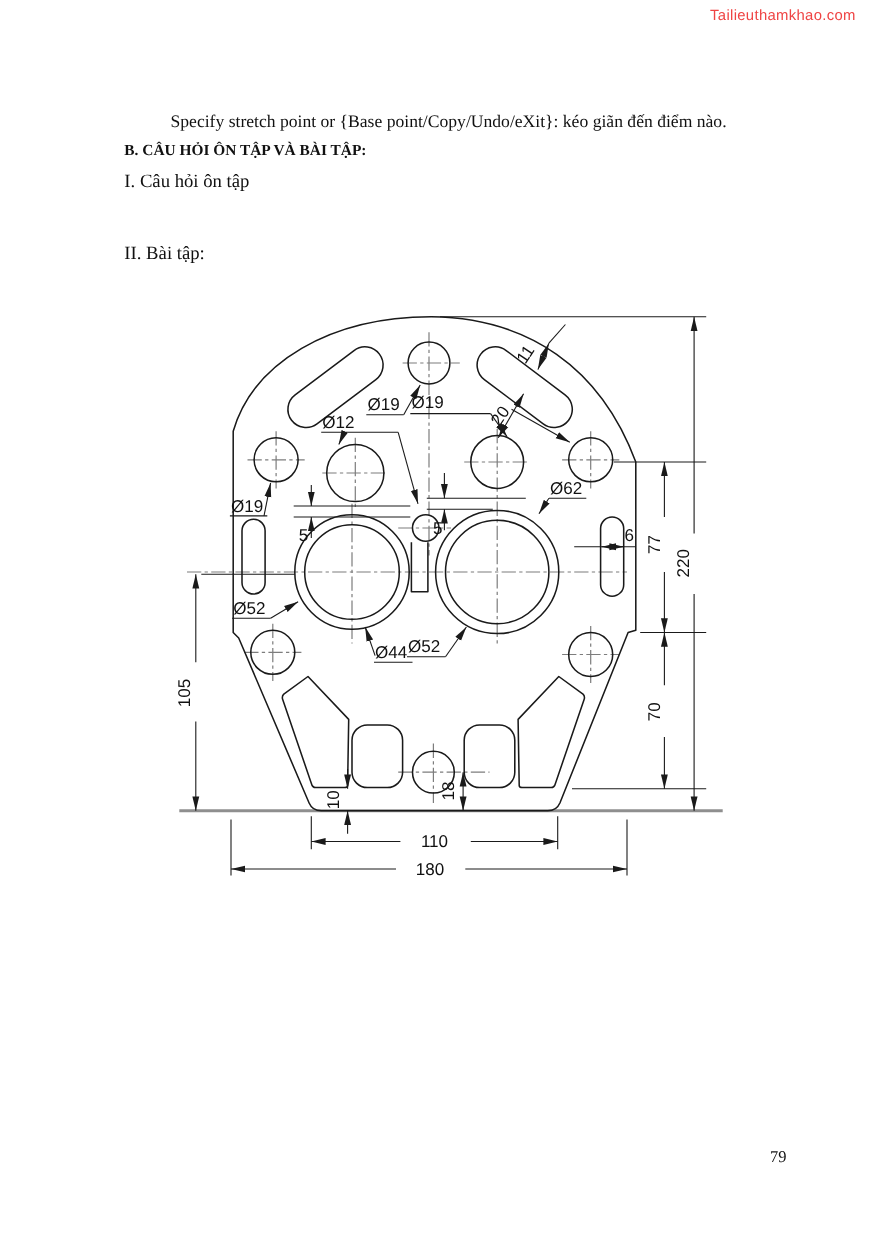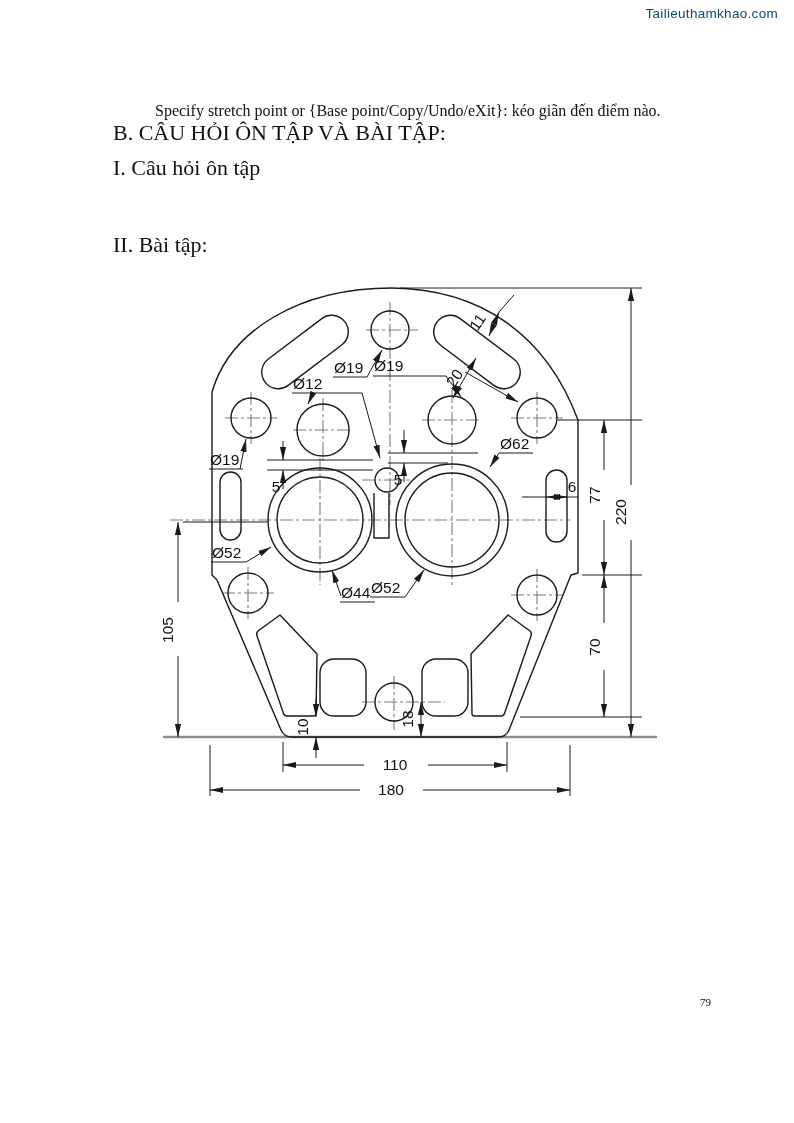--- a/index.html
+++ b/index.html
@@ -1,44 +1,44 @@
 <!DOCTYPE html>
 <html><head>
 <meta charset="utf-8">
 <style>
   html,body{margin:0;padding:0;background:#ffffff;}
   .page{position:relative;width:794px;height:1123px;background:#ffffff;overflow:hidden;
         font-family:"Liberation Serif",serif;color:#111;}
   .watermark{position:absolute;top:6px;right:16px;font-family:"Liberation Sans",sans-serif;
-             font-size:13.5px;color:#0c4a6e;letter-spacing:.3px;}
+             font-size:13.5px;color:#ef4444;letter-spacing:.3px;}
   .para{position:absolute;left:113px;top:82px;width:612px;font-size:16px;line-height:26px;
         text-indent:42px;margin-top:16px;}
-  .h-bold{position:absolute;left:113px;top:120px;font-size:22px;font-weight:normal;}
-  .t-line{position:absolute;left:113px;font-size:22px;}
-  .pagenum{position:absolute;left:700px;top:996px;font-size:11px;}
+  .h-bold{position:absolute;left:113px;top:130px;font-size:14px;font-weight:bold;}
+  .t-line{position:absolute;left:113px;font-size:17px;}
+  .pagenum{position:absolute;left:700px;top:1044px;font-size:15px;}
   svg.draw{position:absolute;left:150px;top:278px;}
   svg.draw *{vector-effect:none;}
   .ol{stroke:#1a1a1a;stroke-width:1.4;fill:none;stroke-linejoin:round;}
   .cl{stroke:#7d7d7d;stroke-width:1.1;fill:none;stroke-dasharray:13 3 3 3;}
   .gl{stroke:#8f8f8f;stroke-width:2.6;fill:none;}
   .dim{stroke:#1a1a1a;stroke-width:1;fill:none;}
   svg.draw text{font-family:"Liberation Sans",sans-serif;font-size:15.5px;fill:#111;}
 </style>
 </head>
 <body>
 
 <div class="page">
 
   <div class="watermark">Tailieuthamkhao.com</div>
 
   <div class="para">Specify stretch point or {Base point/Copy/Undo/eXit}: kéo giãn đến điểm nào.</div>
 
   <div class="h-bold">B. CÂU HỎI ÔN TẬP VÀ BÀI TẬP:</div>
   <div class="t-line" style="top:155px">I. Câu hỏi ôn tập</div>
-  <div class="t-line" style="top:232px">II. Bài tập:</div>
+  <div class="t-line" style="top:220px">II. Bài tập:</div>
 
   <svg class="draw" width="520" height="530" viewBox="150 278 520 530">
     <defs>
       <marker id="arr" viewBox="0 0 10 6" refX="10" refY="3" markerWidth="13" markerHeight="8" orient="auto-start-reverse">
         <path d="M0,0.6 L10,3 L0,5.4 Z" fill="#1a1a1a"></path>
       </marker>
     </defs>
 
     <line class="gl" x1="163" y1="737" x2="657" y2="737"></line>
 

